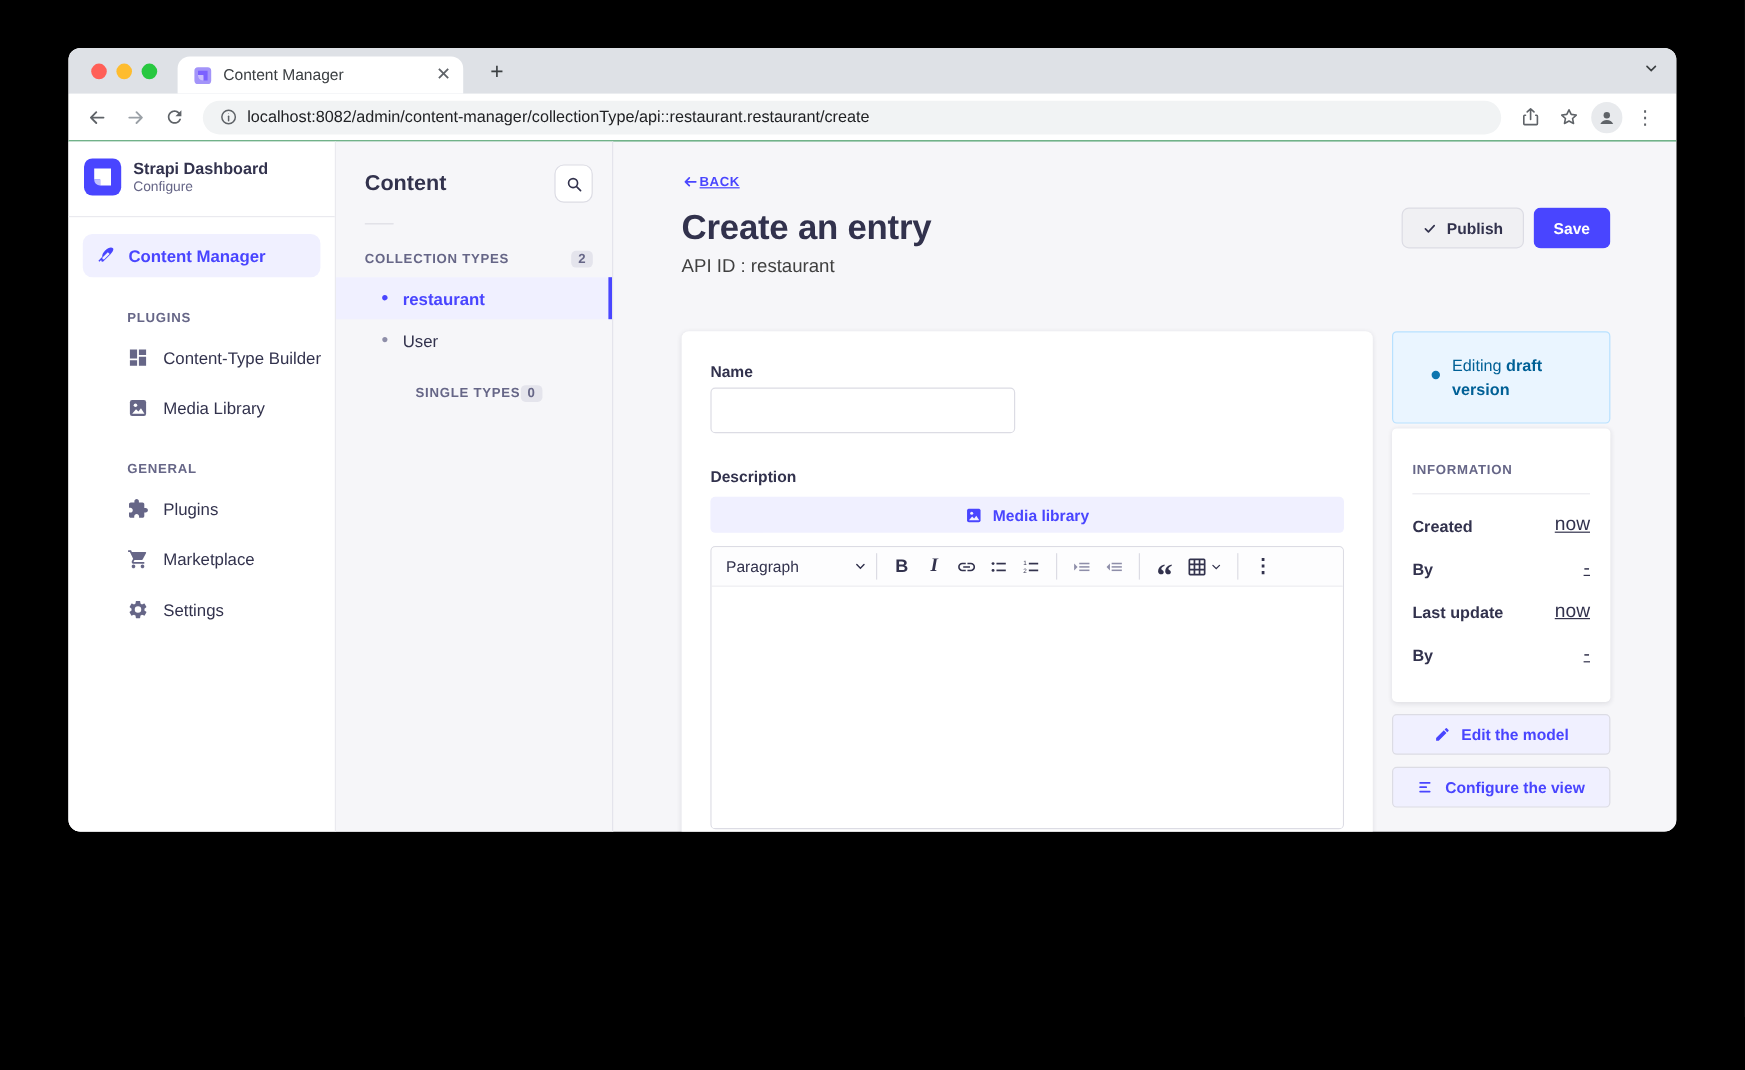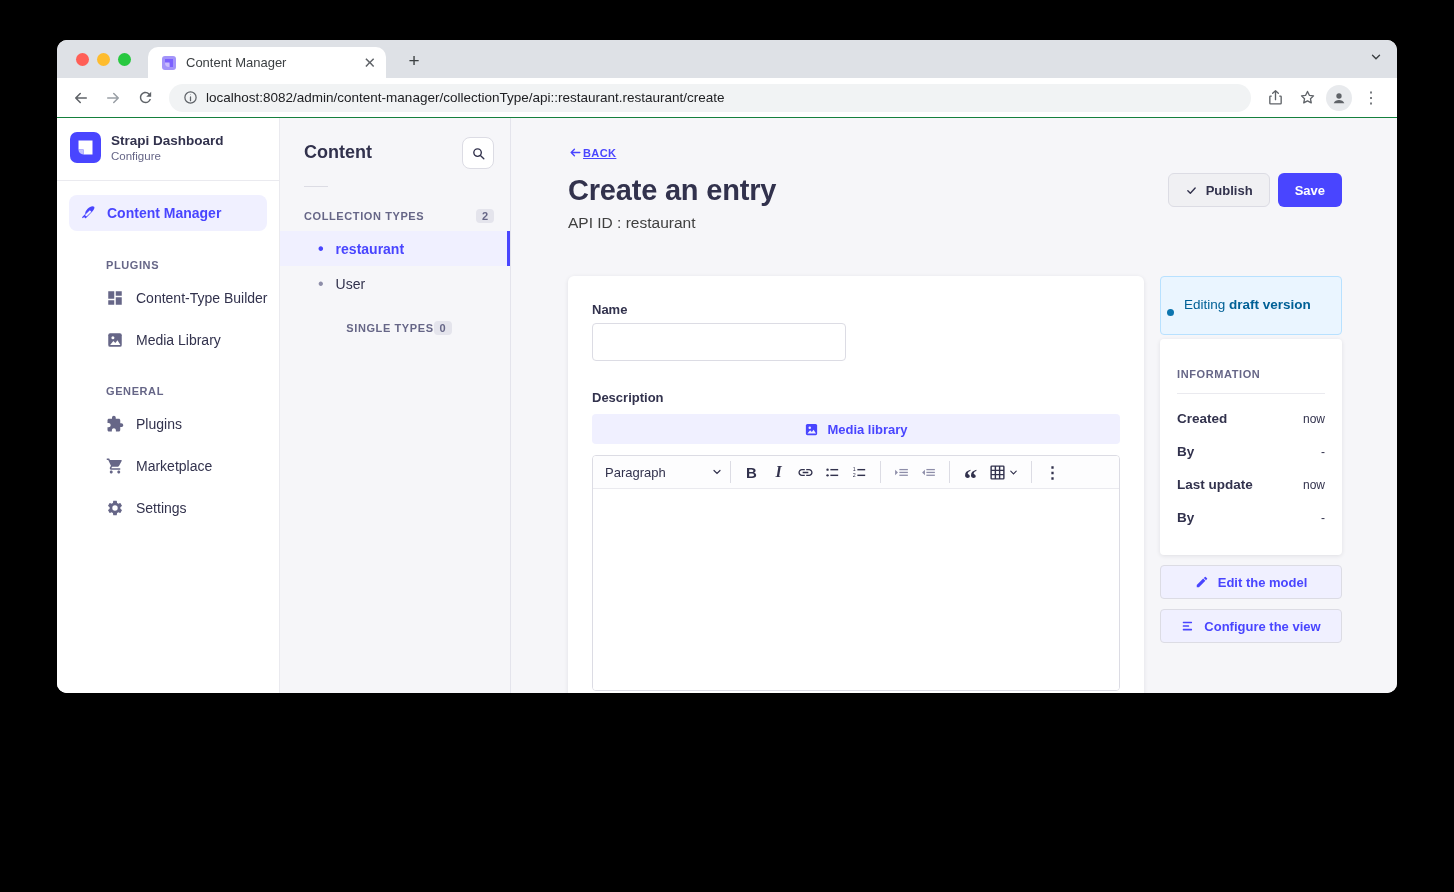--- a/index.html
+++ b/index.html
@@ -83,30 +83,30 @@
   .tb-btn { width:27px; height:26px; display:flex; align-items:center; justify-content:center; color:#32324d; border-radius:4px; flex:none; }
   .tb-btn.dim { color:#8e8ea9; }
   .tb-bold { font-weight:800; font-size:15px; }
   .tb-italic { font-style:italic; font-family:"Liberation Serif", serif; font-size:16px; font-weight:600; }
   .tb-quote { font-family:"Liberation Serif", serif; font-size:27px; font-weight:700; line-height:0; padding-top:14px; }
   .tb-kebab { font-size:16px; font-weight:700; color:#32324d; letter-spacing:0; }
   .editor-body { height:201px; background:#fff; }
 
   
   .side-col { width:182px; display:flex; flex-direction:column; }
-  .draft-box { background:#eaf5ff; border:1px solid #b8e1ff; border-radius:4px; padding:18px 6px; display:flex; gap:10px; }
+  .draft-box { background:#eaf5ff; border:1px solid #b8e1ff; border-radius:4px; padding:18px 32px; display:flex; gap:10px; }
   .draft-dot { width:7px; height:7px; border-radius:50%; background:#0c75af; margin-top:14px; flex:none; }
   .draft-text { font-size:13.5px; color:#006096; line-height:1.45; }
   .draft-text b { font-weight:700; }
   .info-card { margin-top:4px; background:#fff; border-radius:4px; box-shadow:0 1px 4px rgba(33,33,52,.1); padding:29px 17px 21px; }
   .info-title { font-size:11px; font-weight:700; letter-spacing:.6px; color:#666687; }
   .info-divider { border:none; border-top:1px solid #eaeaef; margin:13px 0 8px; }
   .info-row { display:flex; justify-content:space-between; align-items:center; padding:9px 0; }
   .info-row .k { font-size:13.5px; font-weight:700; color:#32324d; }
-  .info-row .v { font-size:12px; color:#32324d; }
+  .info-row .v { font-size:16px; color:#32324d;text-decoration:underline; }
   .panel-btn { margin-top:10px; height:34px; background:#f0f0ff; border:1px solid #dcdce4; border-radius:4px; color:#4945ff; font-size:13px; font-weight:600; display:flex; align-items:center; justify-content:center; gap:9px; }
   .help-fab { position:absolute; right:26px; bottom:13px; width:37px; height:37px; border-radius:50%; background:#4945ff; color:#fff; font-size:17px; font-weight:700; display:flex; align-items:center; justify-content:center; box-shadow:0 2px 6px rgba(0,0,0,.2); }
 </style>
 </head>
 <body>
 
 <div class="window">
 
   <div class="tabstrip">
     <div class="traffic">

